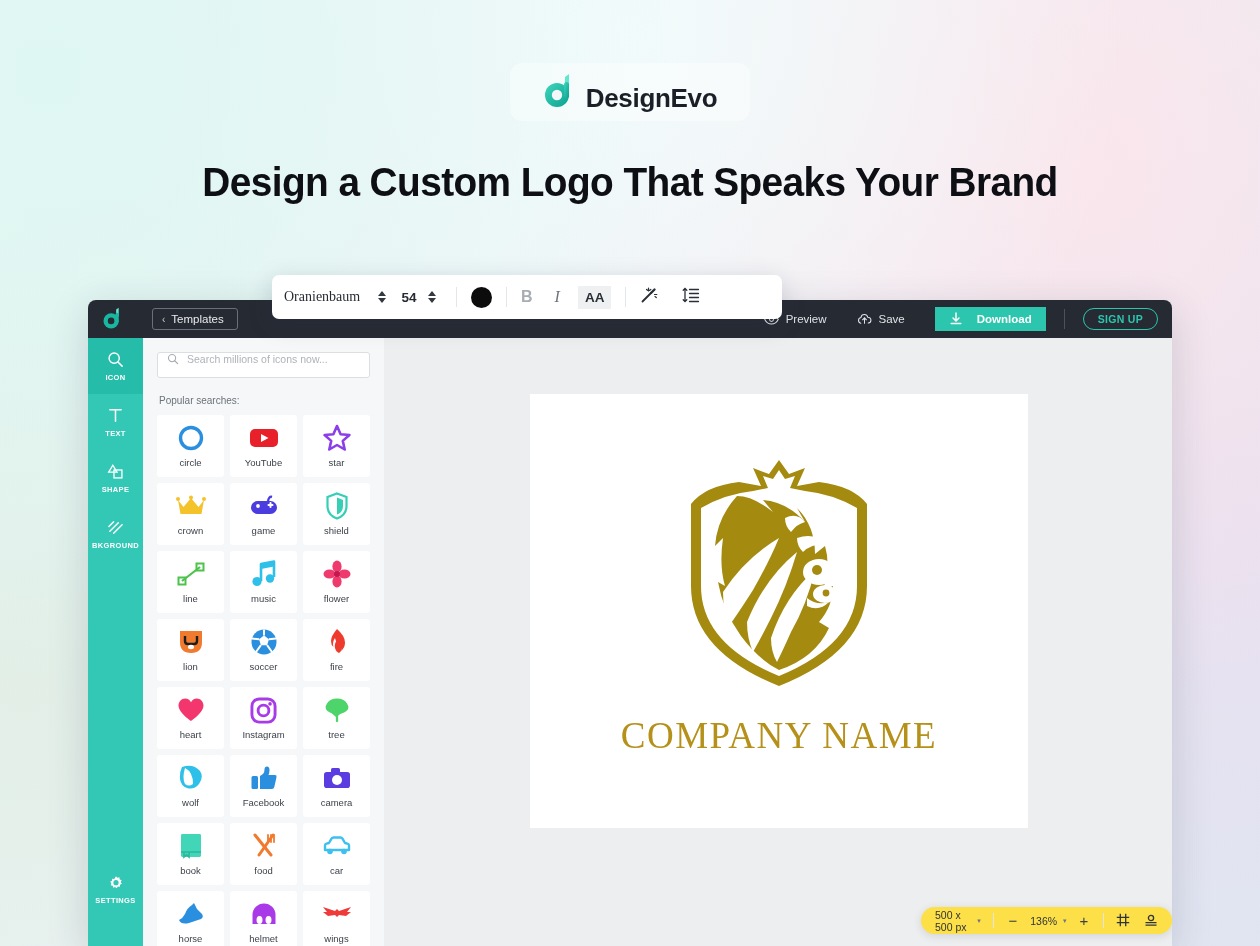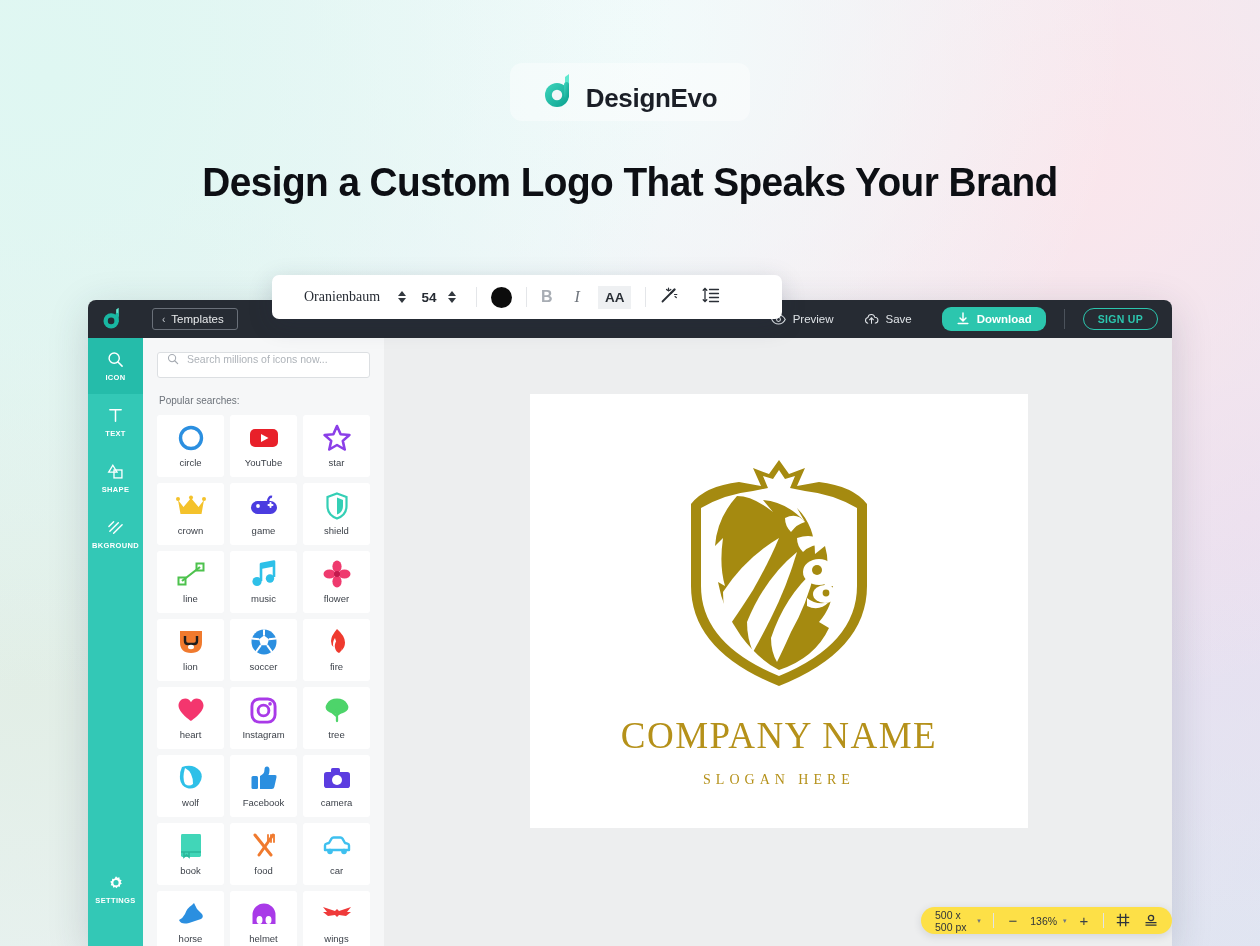--- a/index.html
+++ b/index.html
@@ -74,23 +74,23 @@
   .chev { font-size: 10px; color: #c9ced4; }
   .hdr-right {
     position: absolute; right: 14px; top: 0; height: 38px;
     display: flex; align-items: center; gap: 0;
   }
   .hdr-act {
     display: flex; align-items: center; gap: 7px;
     color: #dfe3e7; font-size: 11.5px; margin-right: 30px;
   }
   .dl-btn {
-    display: flex; align-items: center; gap: 7px;
+    display: flex; align-items: center; gap: 14px;
     background: #2cc6ae; color: #fff; font-size: 11.5px; font-weight: bold;
-    height: 24px; border-radius: 9px; padding: 0 14px;
+    height: 24px; border-radius: 0; padding: 0 14px;
   }
   .hdr-divider { width: 1px; height: 20px; background: #4b525b; margin: 0 18px; }
   .signup-btn {
     border: 1px solid #2cc6ae; color: #2cc6ae; font-size: 10.5px; font-weight: bold;
     height: 22px; border-radius: 11px; padding: 4px 14px;
     display: flex; align-items: center; letter-spacing: 0.3px;
   }
 
   .app-body { display: flex; height: 608px; }
 
@@ -161,21 +161,21 @@
   .zb-item { display: flex; align-items: center; gap: 6px; }
   .zb-sep { width: 1px; height: 15px; background: #e2e4e7; margin: 0 12px; }
   .caret { font-size: 7px; color: #707680; }
   .zb-btn { font-size: 15px; color: #3a4048; line-height: 1; padding: 0 3px; }
 
   
   .text-toolbar {
     position: absolute; left: 272px; top: 275px;
     width: 510px; height: 44px; background: #fff; border-radius: 7px;
     box-shadow: 0 6px 24px rgba(40,50,70,0.18);
-    display: flex; align-items: center; padding: 0 32px; z-index: 20;
+    display: flex; align-items: center; padding: 0 12px; z-index: 20;
   }
   .tt-font {
     font-family: "Liberation Serif", serif; font-size: 14px; color: #262b33;
     width: 92px;
   }
   .tt-size { font-size: 13.5px; font-weight: bold; color: #262b33; width: 34px; text-align: center; }
   .stepper { display: flex; flex-direction: column; gap: 2px; margin: 0 6px 0 2px; }
   .stepper i {
     width: 0; height: 0; border-left: 4px solid transparent; border-right: 4px solid transparent;
   }
@@ -592,21 +592,20 @@
             <ellipse cx="206" cy="148" rx="12" ry="9"></ellipse>
             <path d="M188 152 Q198 160 210 156 Q200 166 188 160 Z"></path>
           </g>
           <g fill="#a58a10">
             <circle cx="198" cy="124" r="5"></circle>
             <circle cx="207" cy="147" r="3.4"></circle>
           </g>
         </svg>
 
         <div class="logo-title">COMPANY NAME</div>
-        <div class="logo-slogan">SLOGAN HERE</div>
       </div>
 
       <div class="zoombar">
         <div class="zb-item">
           <span>500 x 500 px</span>
           <span class="caret">▾</span>
         </div>
         <div class="zb-sep"></div>
         <span class="zb-btn">−</span>
         <div class="zb-item" style="margin:0 10px">

